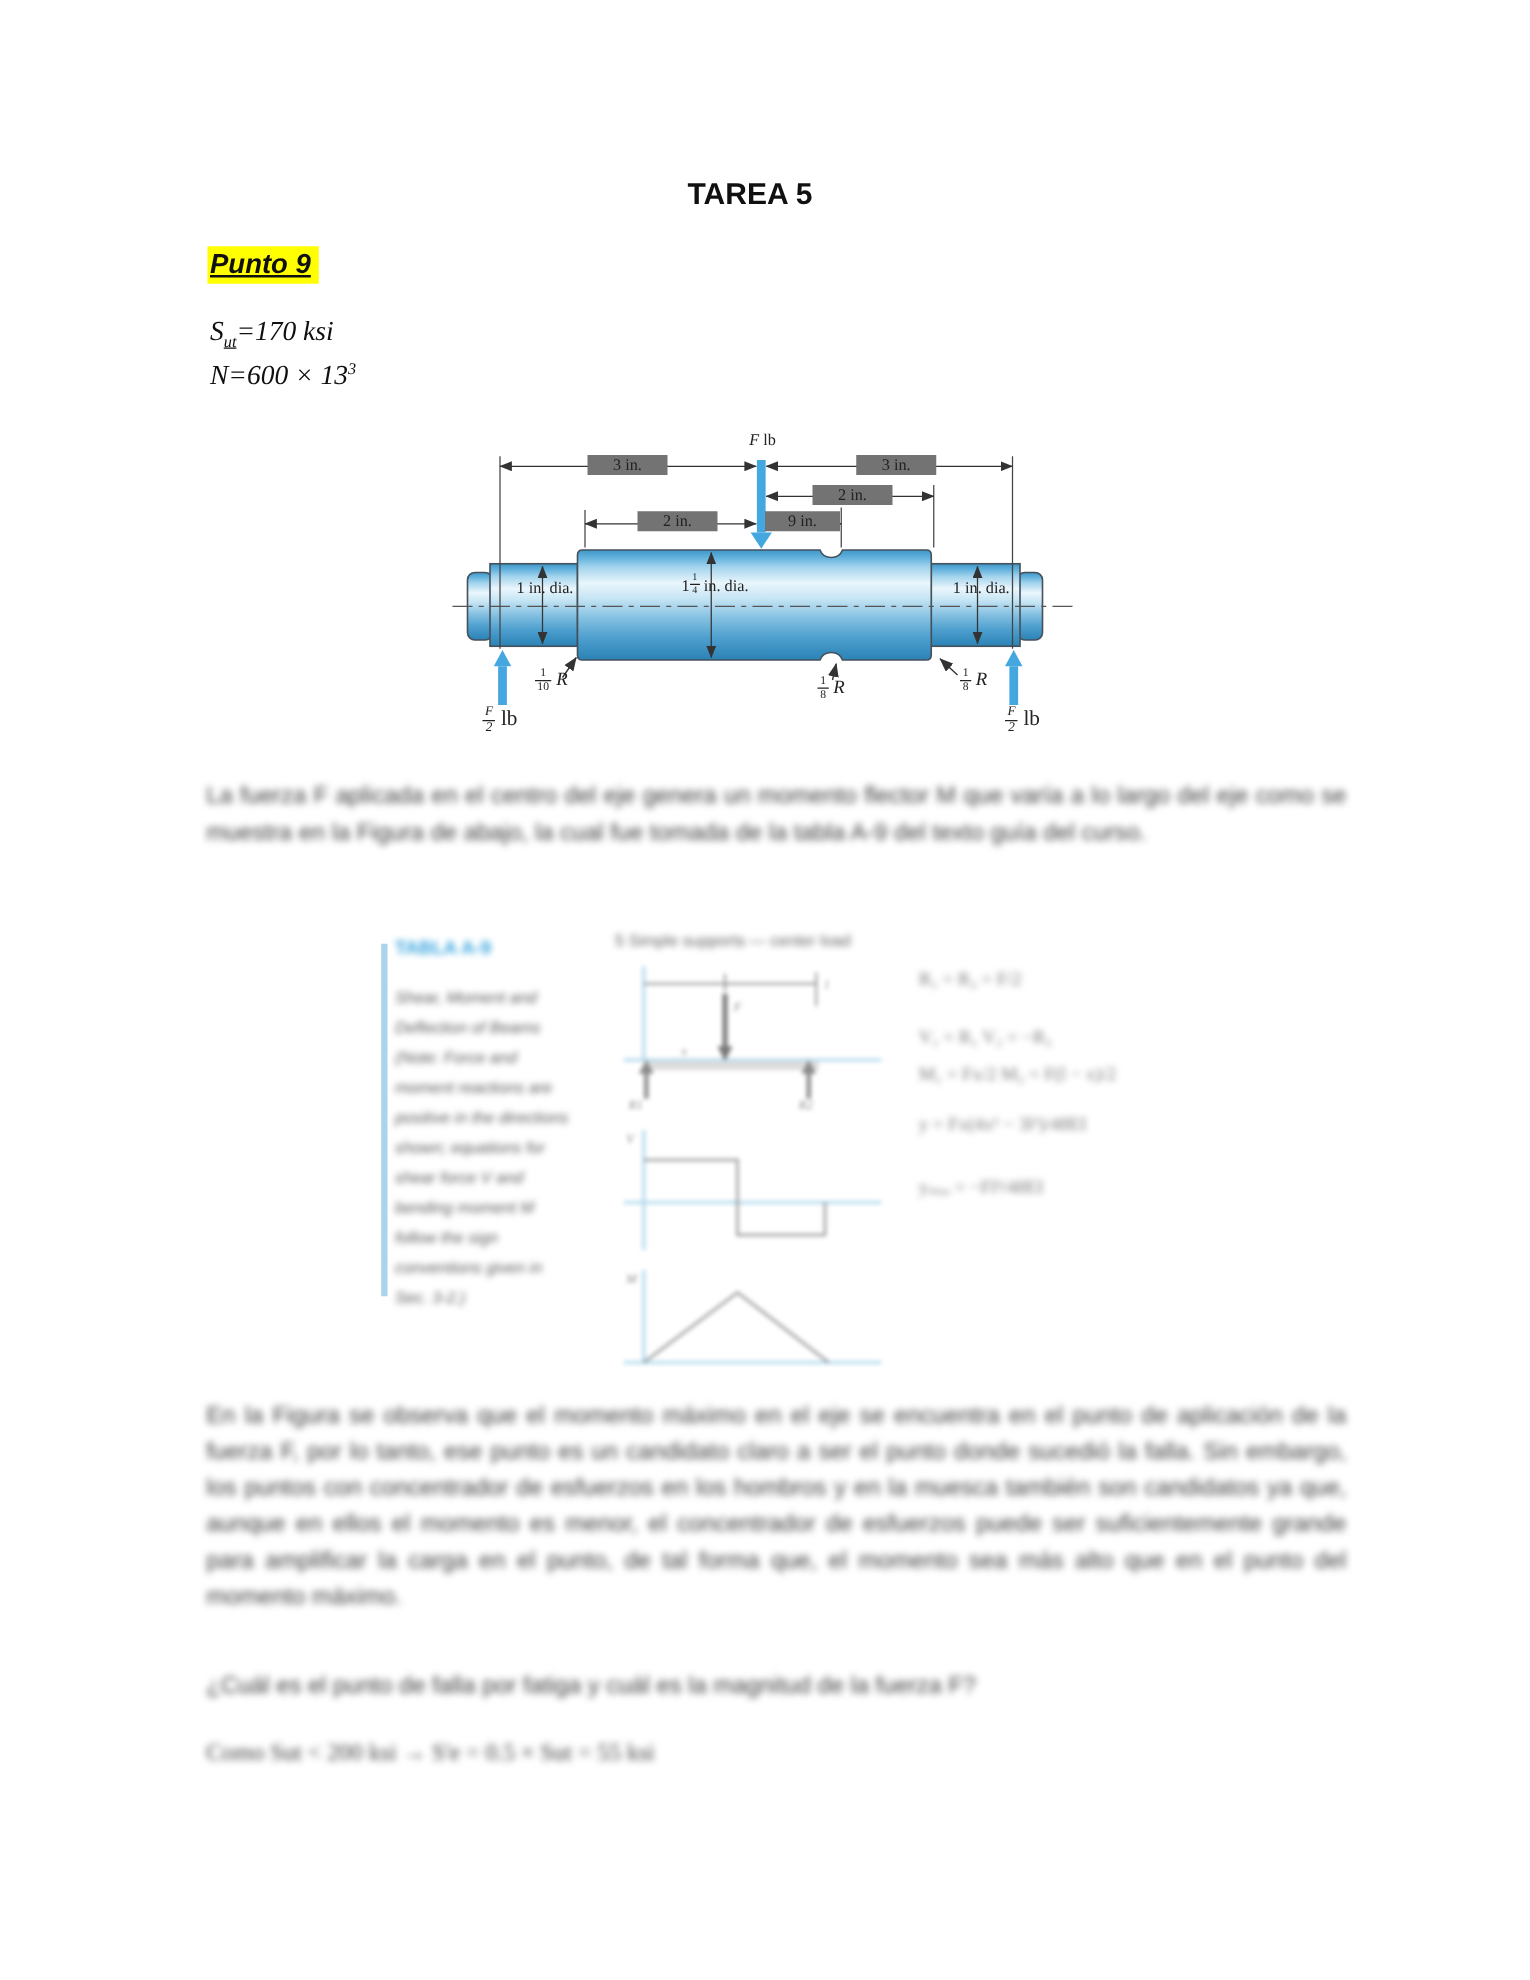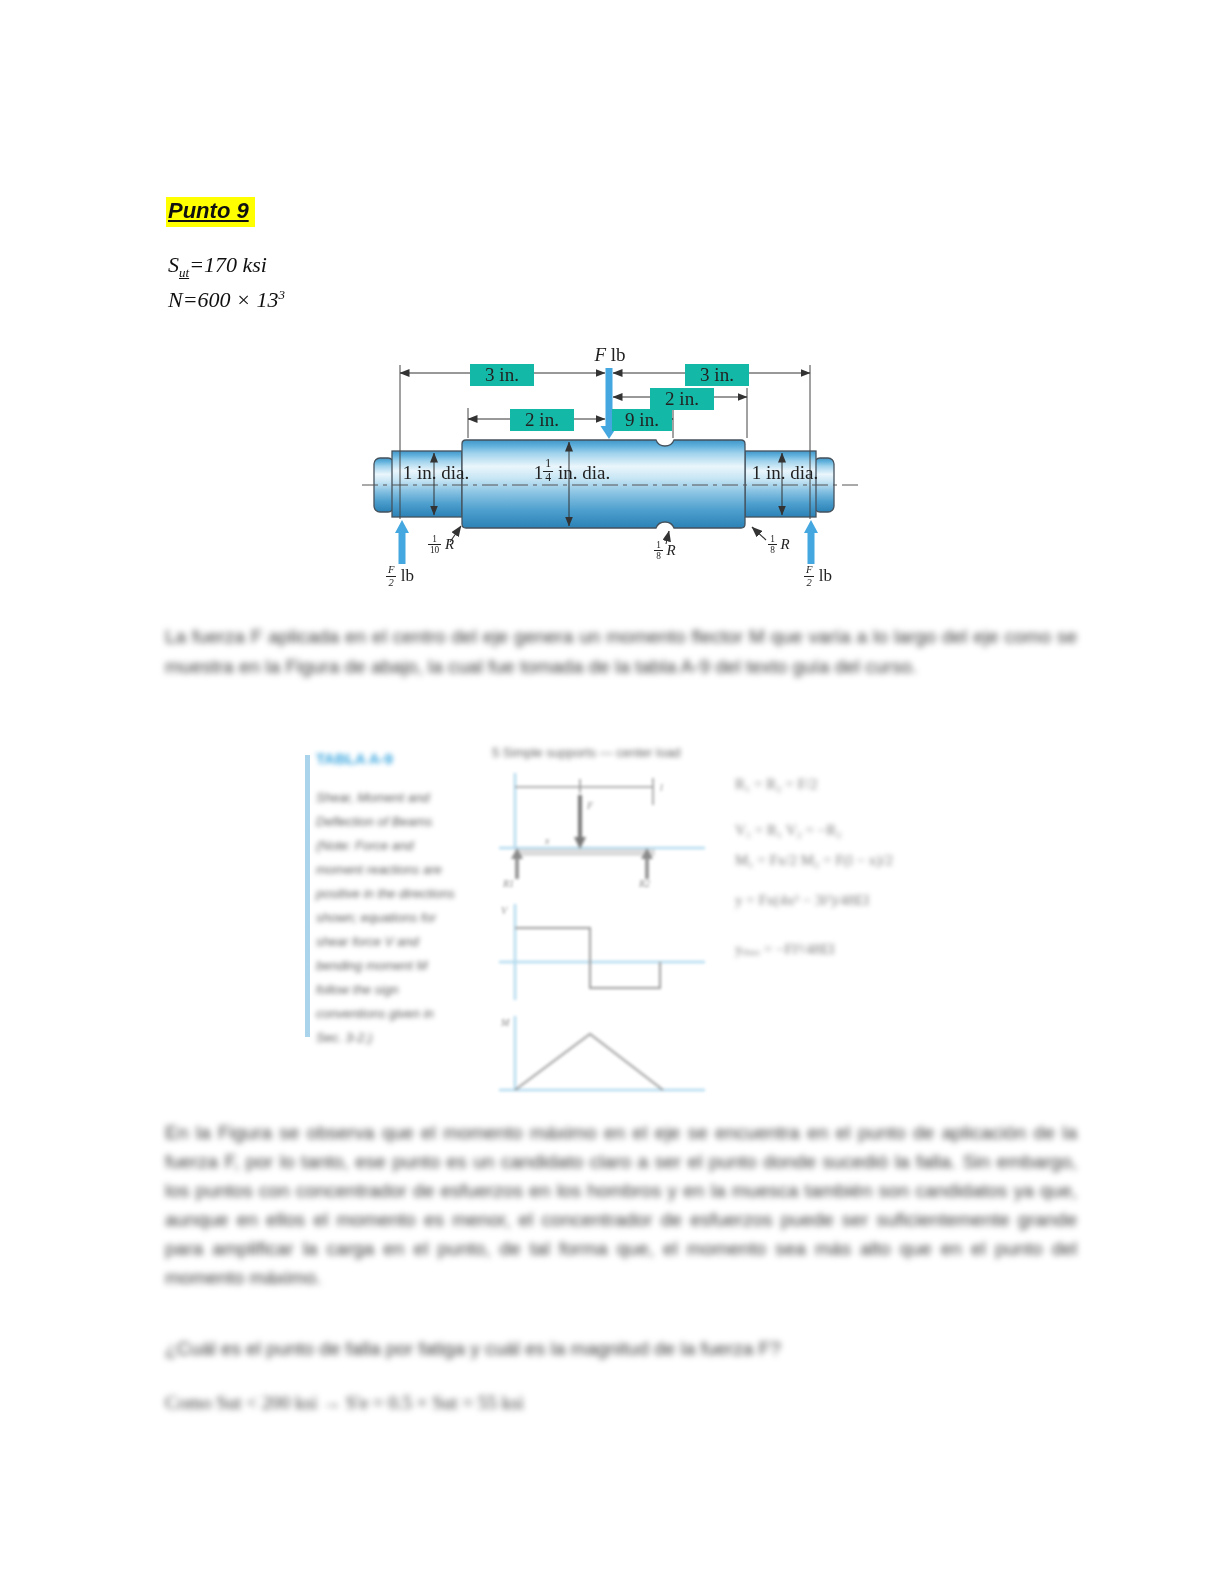--- a/index.html
+++ b/index.html
@@ -18,23 +18,23 @@
   .eq{position:absolute;left:168px;font-family:"Liberation Serif",serif;
       font-style:italic;font-size:22px;color:#101010;}
   .eq sub{font-size:13px;text-decoration:underline;}
   .eq sup{font-size:13px;}
   .eq-sut{top:252px;}
   .eq-n{top:287px;}
 
   
   .shaftfig{position:absolute;left:360px;top:338px;width:505px;height:265px;}
   .shaftfig svg{position:absolute;left:0;top:0;}
-  .slabel{position:absolute;font-family:"Liberation Serif",serif;font-size:19px;
+  .slabel{position:absolute;font-family:"Liberation Serif",serif;font-size:13px;
           color:#222;text-align:center;white-space:nowrap;}
-  .slabel.dim{background:#14b8a6;padding:0 2px;}
+  .slabel.dim{background:#737373;padding:0 2px;}
   .ital{font-style:italic;}
   .frac{display:inline-block;vertical-align:-0.45em;text-align:center;
         font-size:0.62em;line-height:1.1;}
   .frac .fn{display:block;border-bottom:1px solid currentColor;padding:0 2px;}
   .frac .fd{display:block;padding:0 2px;}
   .frac-mid{vertical-align:-0.15em;}
   .reactlbl{font-size:17px;}
 
   
   .lab-f    {left:210px;top:6px;width:80px;}
@@ -81,20 +81,21 @@
   .tf-f1{top:6px;}  .tf-f2{top:52px;} .tf-f3{top:82px;}
   .tf-f4{top:122px;} .tf-f5{top:168px;}
   .dglabel{font-family:"Liberation Serif",serif;font-size:10px;fill:#8a8a8a;
            font-style:italic;}
 </style>
 </head>
 <body>
 
 <div class="page">
 
+  <div class="doc-title">TAREA 5</div>
 
   <div class="punto">
     <span>Punto 9</span>
   </div>
 
   <div class="eq eq-sut"><span>S</span><sub>ut</sub><span>=170 ksi</span></div>
   <div class="eq eq-n"><span>N</span><span>=600 × 13</span><sup>3</sup></div>
 
   <div class="shaftfig">
     <svg width="505" height="265" viewBox="0 0 505 265">

